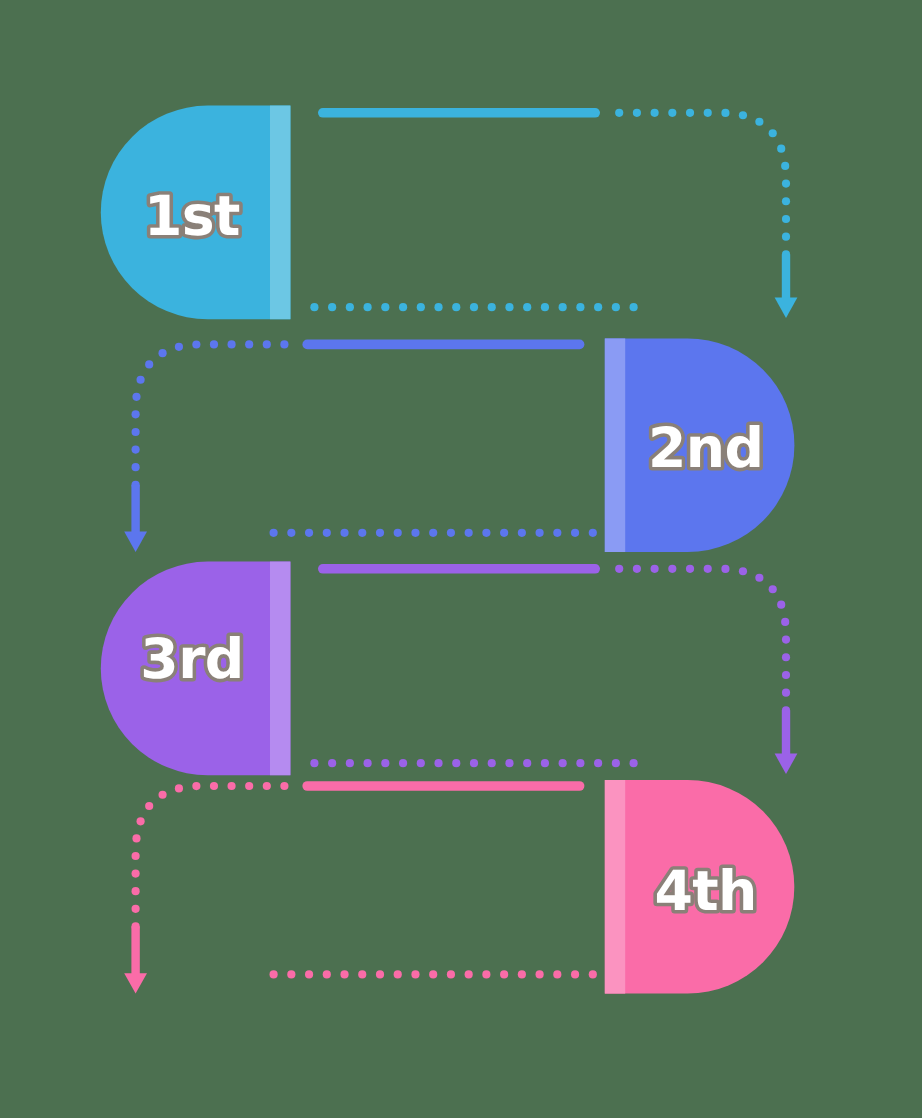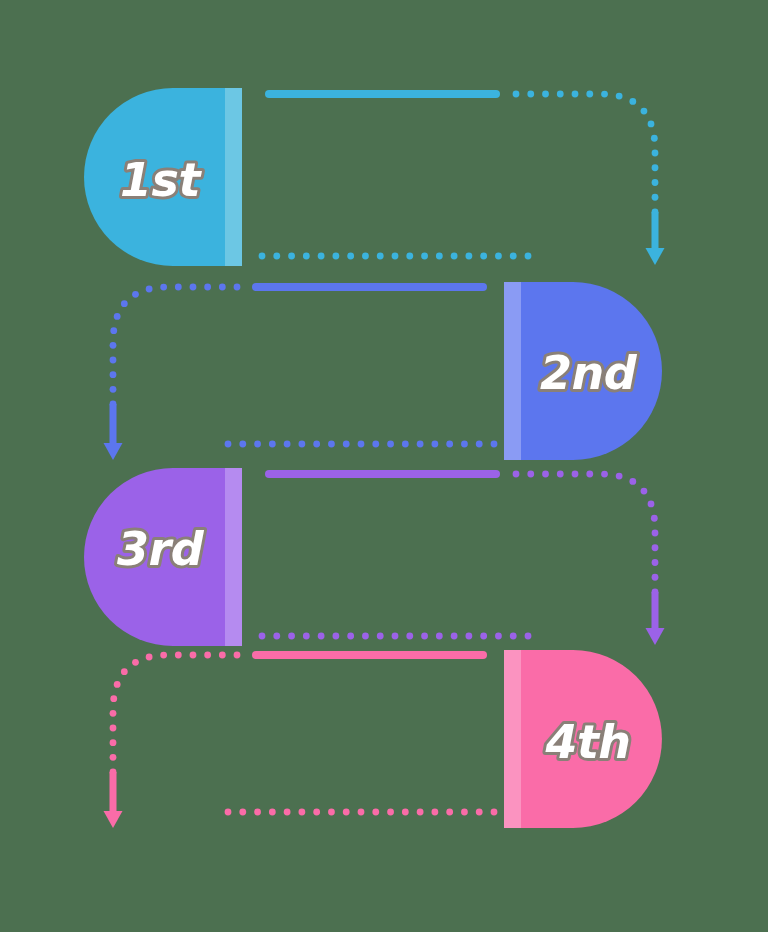--- a/index.html
+++ b/index.html
@@ -3,21 +3,21 @@
 <meta charset="utf-8">
 <title>Zigzag Steps Infographic</title>
 <style>
   * { margin:0; padding:0; box-sizing:border-box; }
   html,body { width:768px; height:932px; }
   body {
     font-family:"DejaVu Sans", sans-serif;
     background:#4C7050;
     overflow:hidden;
   }
-  #stage { position:relative; width:715px; height:932px;font-style:italic; }
+  #stage { position:relative; width:715px; height:932px; }
   #stage svg { position:absolute; inset:0; display:block; }
 
   .step-label {
     font-family:"DejaVu Sans", sans-serif;
     font-weight:bold;
     font-size:46px;
     fill:#ffffff;
     stroke:#8A8078;
     stroke-width:6px;
     paint-order:stroke fill;

